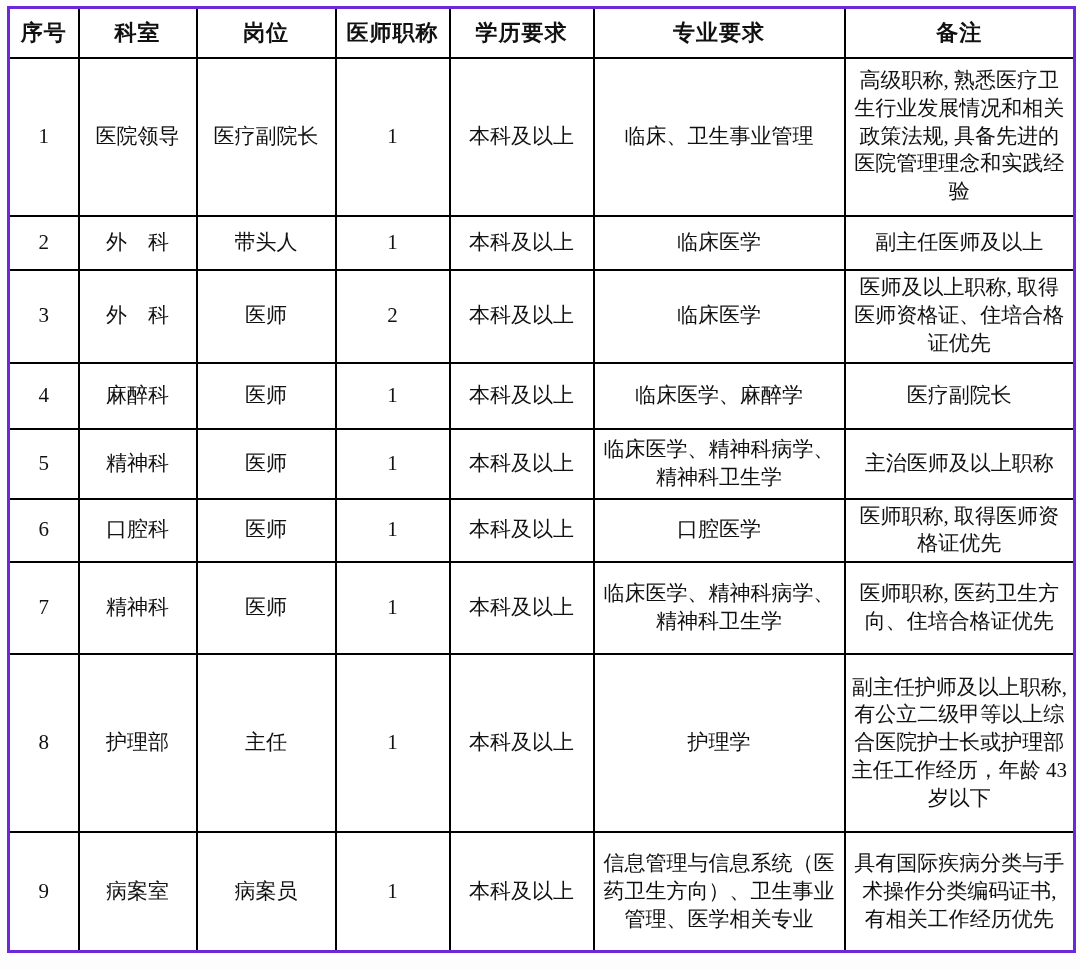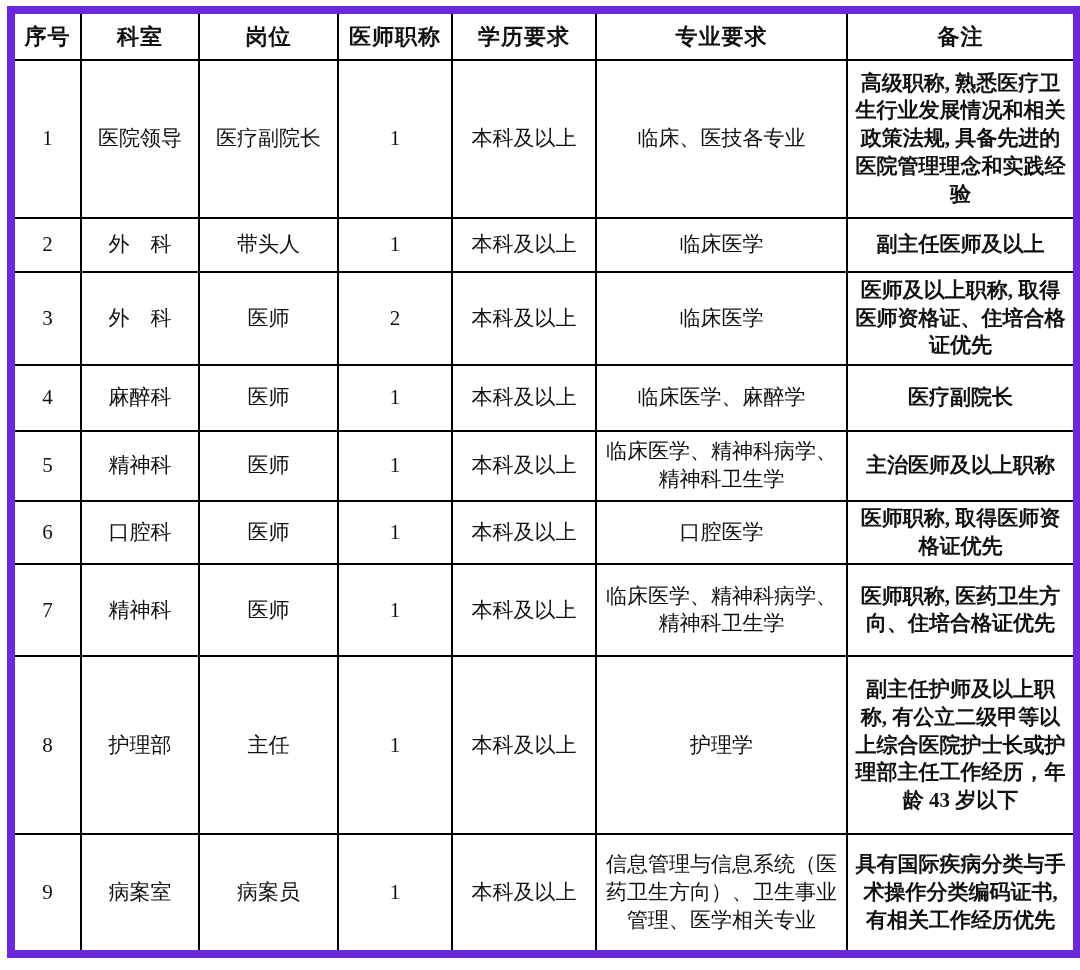--- a/index.html
+++ b/index.html
@@ -15,21 +15,21 @@
     height: 970px;
     box-sizing: border-box;
     padding: 6px 7px;
     background: #fdfdfd;
   }
   table.recruit {
     border-collapse: collapse;
     table-layout: fixed;
     width: 1066px;
     background: #ffffff;
-    border: 8px solid #6d28d9;
+    border: 3px solid #6d28d9;
     font-family: "Liberation Serif", "DejaVu Serif", serif;
     color: #111111;
   }
   table.recruit th,
   table.recruit td {
     border: 2px solid #000000;
     text-align: center;
     vertical-align: middle;
     font-size: 21px;
     line-height: 1.32;
@@ -41,21 +41,20 @@
     font-family: "Liberation Sans", "DejaVu Sans", sans-serif;
     font-weight: 600;
     font-size: 22px;
     letter-spacing: 1px;
     height: 50px;
   }
   td.c-remark {
     text-align: justify;
     text-justify: inter-ideograph;
     padding: 4px 9px;
-    font-weight: bold;
   }
   td[data-align="center"] { text-align: center; }
   td.c-major { padding: 3px 10px; }
   
   tbody tr:nth-child(1) { height: 158px; }
   tbody tr:nth-child(2) { height: 54px;  }
   tbody tr:nth-child(3) { height: 93px;  }
   tbody tr:nth-child(4) { height: 66px;  }
   tbody tr:nth-child(5) { height: 70px;  }
   tbody tr:nth-child(6) { height: 61px;  }
@@ -88,21 +87,21 @@
         <th>备注</th>
       </tr>
     </thead>
     <tbody>
       <tr>
         <td class="c-no">1</td>
         <td class="c-dept">医院领导</td>
         <td class="c-post">医疗副院长</td>
         <td class="c-count">1</td>
         <td class="c-edu">本科及以上</td>
-        <td class="c-major">临床、医技各专业</td>
+        <td class="c-major">临床、卫生事业管理</td>
         <td class="c-remark" data-align="justify">高级职称, 熟悉医疗卫生行业发展情况和相关政策法规, 具备先进的医院管理理念和实践经验</td>
       </tr>
       <tr>
         <td class="c-no">2</td>
         <td class="c-dept">外　科</td>
         <td class="c-post">带头人</td>
         <td class="c-count">1</td>
         <td class="c-edu">本科及以上</td>
         <td class="c-major">临床医学</td>
         <td class="c-remark" data-align="center">副主任医师及以上</td>

